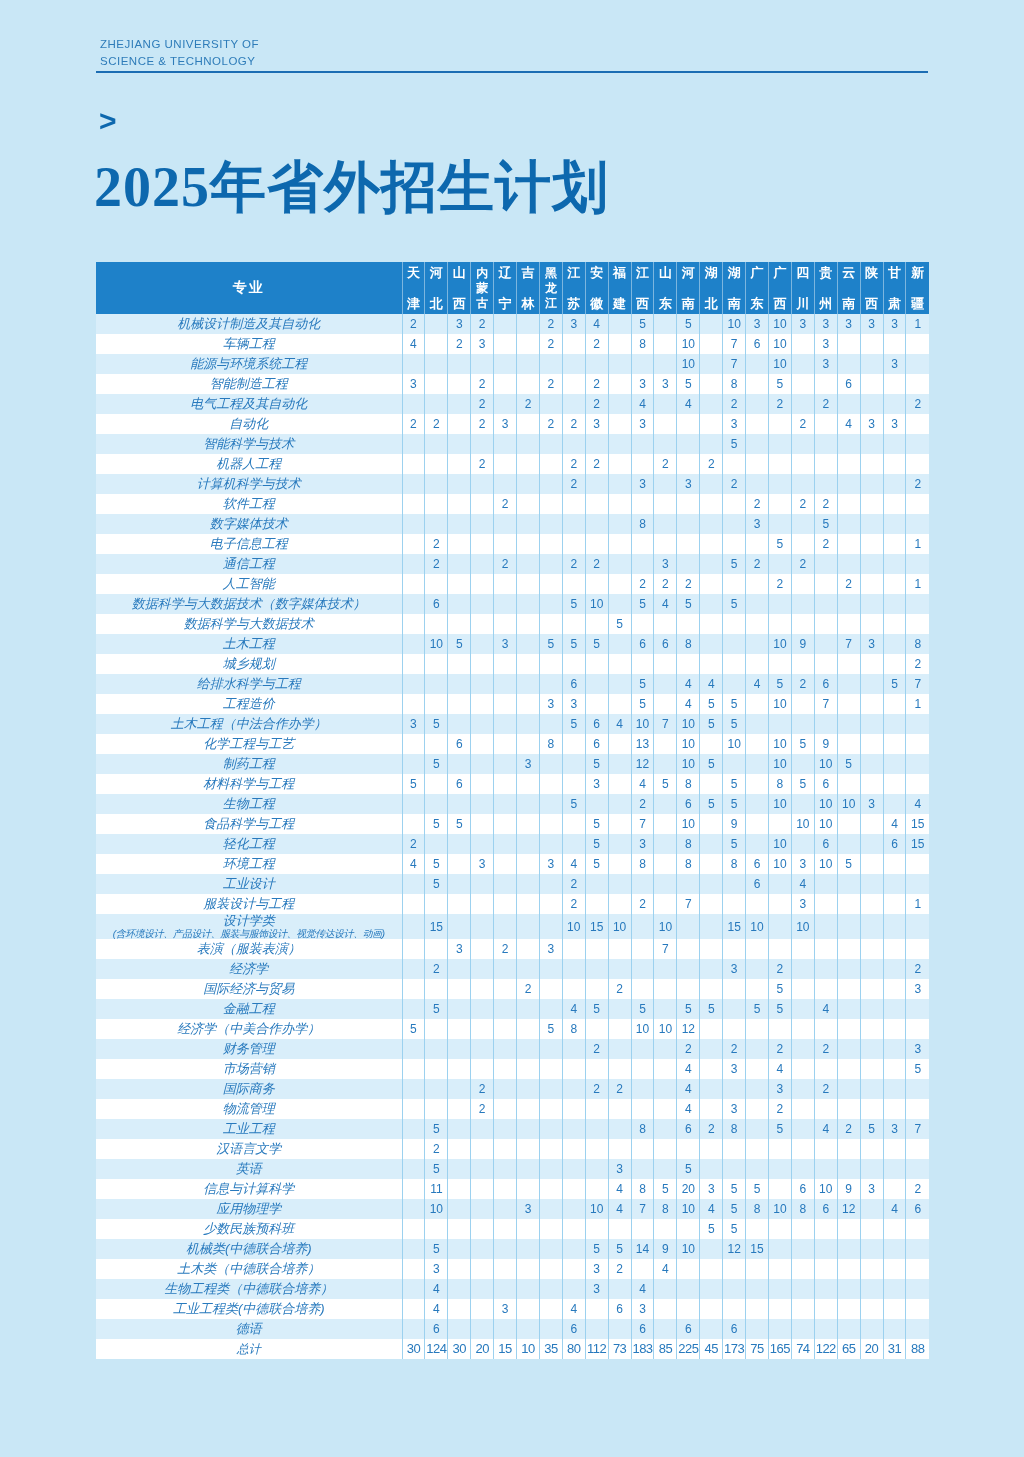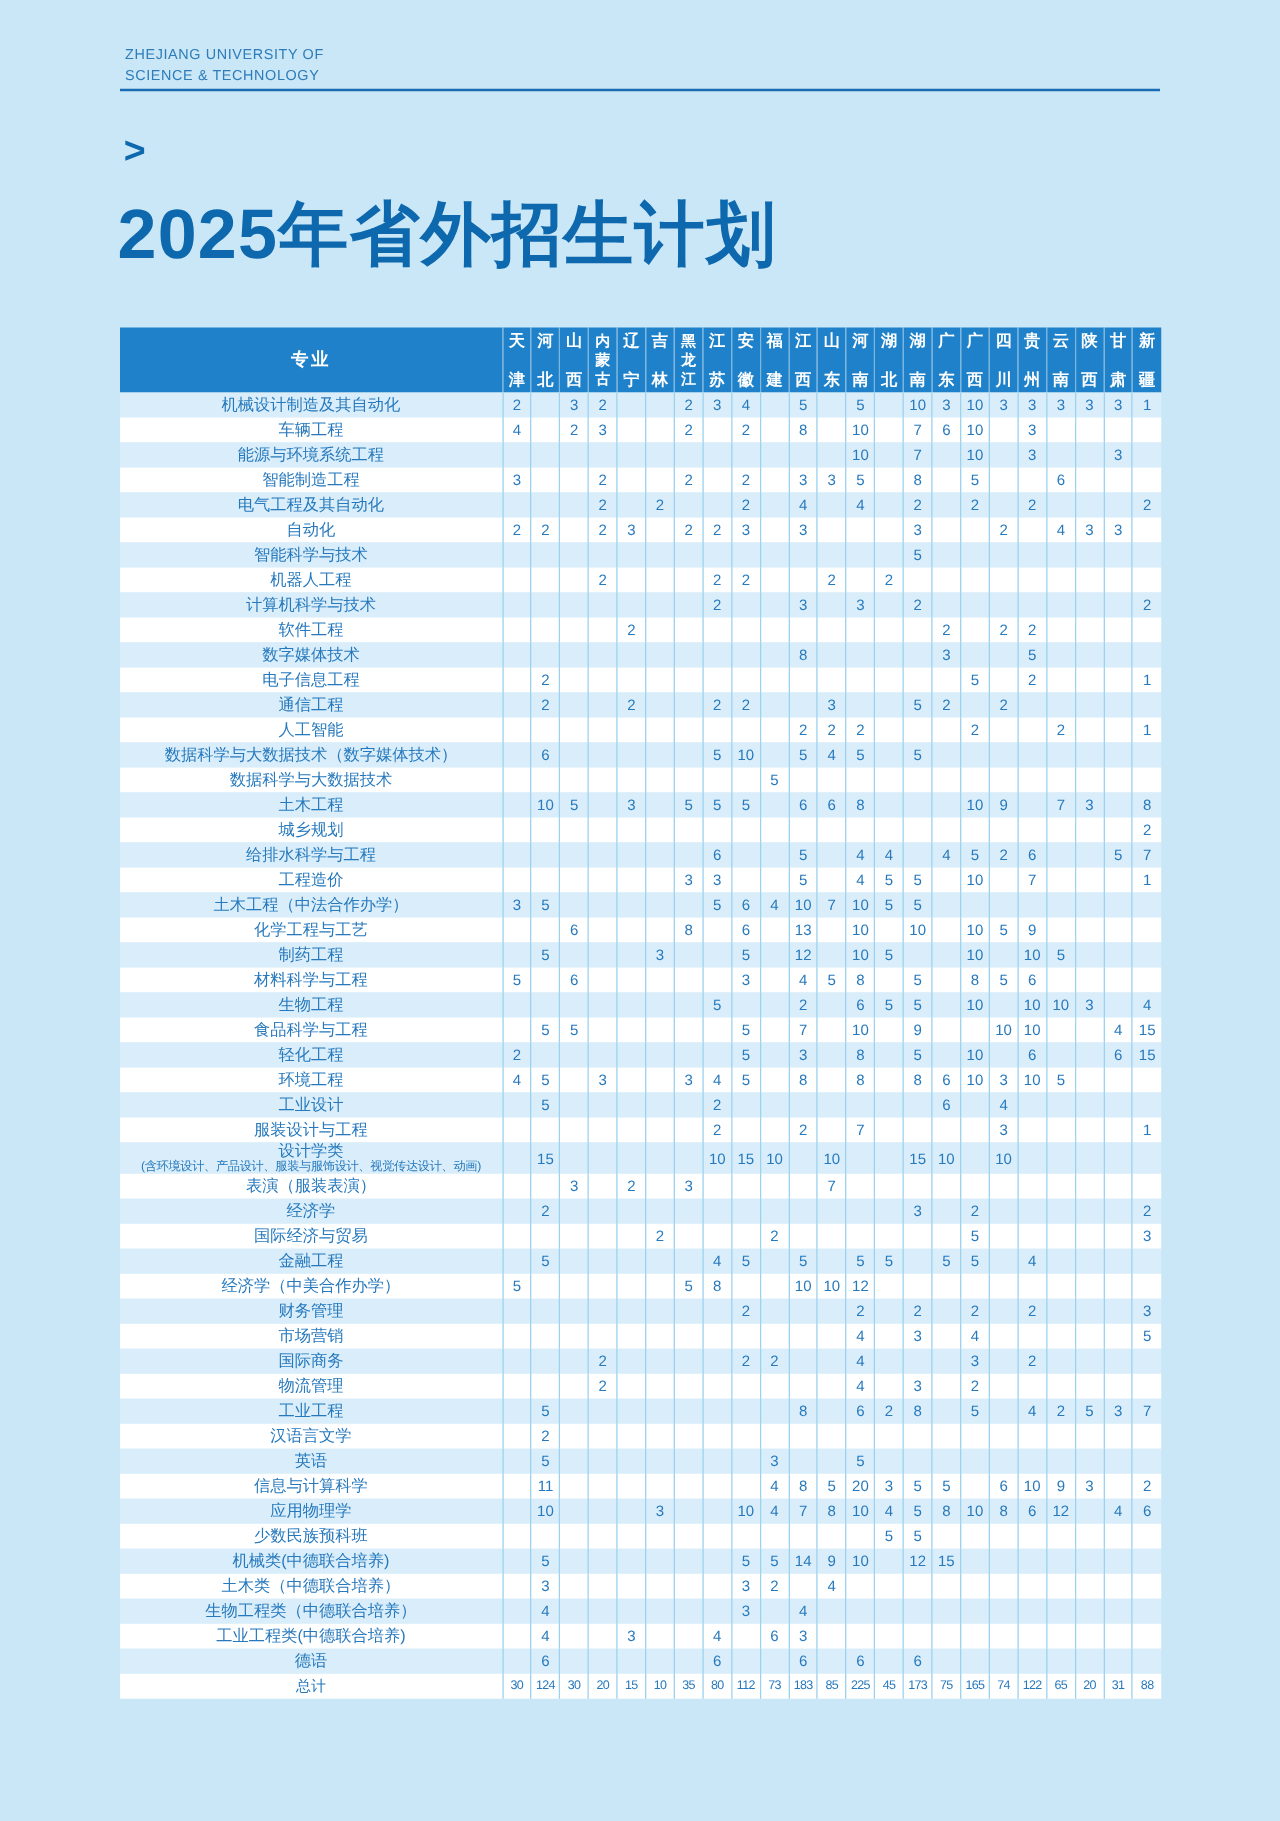--- a/index.html
+++ b/index.html
@@ -13,21 +13,21 @@
     font-size:11.5px;font-weight:normal;letter-spacing:.5px;line-height:1.45;
     color:#2e7cb9;
   }
   .rule{position:absolute;left:96px;top:71px;width:832px;height:2px;background:#1b6db3;}
   .chevron{
     position:absolute;left:99px;top:104px;
     font-size:30px;font-weight:bold;color:#0d68ae;
   }
   .title{
     position:absolute;left:94px;top:150px;margin:0;
-    font-size:56px;font-weight:bold;color:#0d68ae;letter-spacing:1px;
+    font-size:56px;font-weight:bold;color:#0d68ae;letter-spacing:1px;font-family:Liberation Serif, serif;
   }
   table.plan{
     position:absolute;left:96px;top:262px;width:833px;
     border-collapse:collapse;table-layout:fixed;
   }
   col.c-major{width:306px;}
   thead th{
     background:#1e81c9;color:#ffffff;font-weight:bold;
     padding:0;vertical-align:middle;
   }
@@ -39,24 +39,24 @@
     font-size:13px;line-height:13px;
   }
   .vname.v3{font-size:12px;line-height:12px;justify-content:space-around;}
   tbody td{
     height:20px;padding:0;text-align:center;vertical-align:middle;
     color:#2779bd;font-size:12px;line-height:14px;
   }
   tbody td.num{border-left:1px solid #9cd1ef;}
   tbody tr:nth-child(odd){background:#d9eefa;}
   tbody tr:nth-child(even){background:#ffffff;}
-  td.major-cell{font-size:13px;}
+  td.major-cell{font-size:13px;font-style:italic;}
   td.major-cell .sub{font-size:9.8px;line-height:11px;letter-spacing:-.3px;}
   tr.total-row td{font-size:12px;margin-top:43px;}
-  tr.total-row td.num{font-size:10px;letter-spacing:-.5px;}
+  tr.total-row td.num{font-size:13px;letter-spacing:-.5px;}
 </style>
 </head>
 <body>
 
 <div class="logo">
   <div>ZHEJIANG UNIVERSITY OF</div>
   <div>SCIENCE &amp; TECHNOLOGY</div>
 </div>
 <div class="rule"></div>
 <div class="chevron">&gt;</div>

